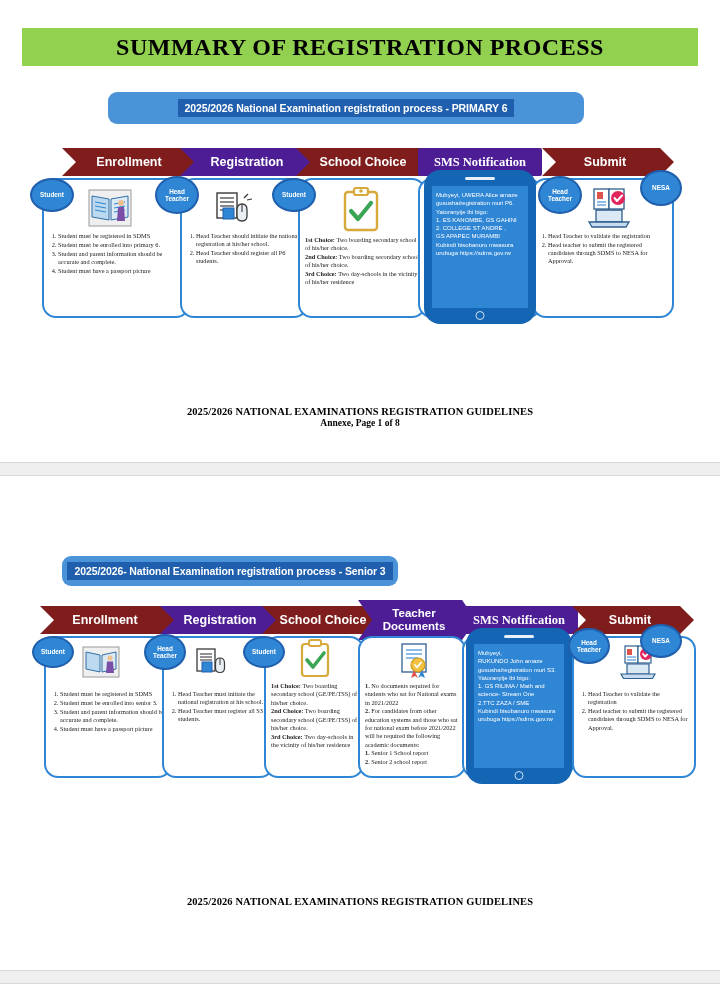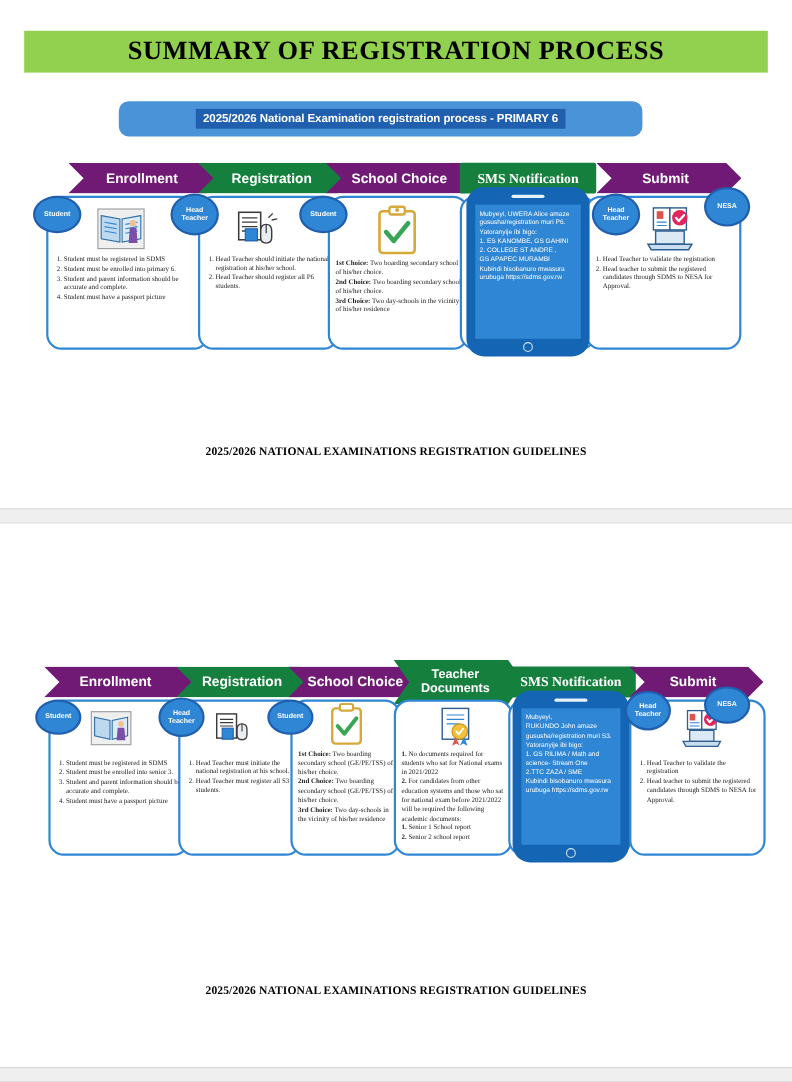--- a/index.html
+++ b/index.html
@@ -66,22 +66,22 @@
     display:flex; align-items:center; justify-content:center;
     color:#ffffff;
     font-family:"Liberation Sans", sans-serif;
     font-weight:bold;
     font-size:12.5px;
     text-align:center;
     line-height:1.04;
     padding-left:6px; padding-right:12px;
     white-space:nowrap;
   }
-  .chev.light  { background:#701a75; clip-path:polygon(0 0, calc(100% - 14px) 0, 100% 50%, calc(100% - 14px) 100%, 0 100%, 14px 50%); }
-  .chev.dark   { background:#15803d; clip-path:polygon(0 0, calc(100% - 14px) 0, 100% 50%, calc(100% - 14px) 100%, 0 100%, 14px 50%); }
+  .chev.light  { background:#7f1d1d; clip-path:polygon(0 0, calc(100% - 14px) 0, 100% 50%, calc(100% - 14px) 100%, 0 100%, 14px 50%); }
+  .chev.dark   { background:#4c1d95; clip-path:polygon(0 0, calc(100% - 14px) 0, 100% 50%, calc(100% - 14px) 100%, 0 100%, 14px 50%); }
   .chev.first  { clip-path:polygon(0 0, calc(100% - 14px) 0, 100% 50%, calc(100% - 14px) 100%, 0 100%, 14px 50%); }
   .chev.flat   { clip-path:none; border-radius:2px; padding-left:8px; padding-right:8px;font-family:Liberation Serif, serif; }
   .chev.two-line { white-space:normal; font-size:11.5px; line-height:1.15; }
 
   
   .card {
     position:absolute;
     background:#ffffff;
     border:2.5px solid #2f86d4;
     border-radius:14px;
@@ -313,27 +313,31 @@
       <rect x="25" y="3" width="15" height="20" fill="#ffffff" stroke="#2f5f8f" stroke-width="1.3"></rect>
       <circle cx="34" cy="12" r="7" fill="#e0265c"></circle>
       <path d="M30.5 12 l2.5 3 l5 -5.5" fill="none" stroke="#ffffff" stroke-width="2" stroke-linecap="round" stroke-linejoin="round"></path>
       <path d="M12 24 h26 v12 h-26 z" fill="#dbe9f5" stroke="#2f5f8f" stroke-width="1.3"></path>
       <path d="M5 36 h40 l-3 5 h-34 z" fill="#c7dcee" stroke="#2f5f8f" stroke-width="1.3"></path>
     </svg>
   </div>
 
   <div class="footer" style="top:406px;">
     <div class="l1">2025/2026 NATIONAL EXAMINATIONS REGISTRATION GUIDELINES</div>
+    <div class="l2">Annexe, Page 1 of 8</div>
   </div>
 </div>
 
 <div class="page-sep"></div>
 
 <div class="page" style="height:494px;">
 
+  <div class="pill" style="left:62px; top:580px; margin-top:-500px; width:336px; height:30px;">
+    <span class="pill-inner">2025/2026- National Examination registration process - Senior 3</span>
+  </div>
 
   <div class="chev-row" style="left:0; top:130px; width:720px;">
     <div class="chev light first" style="left:40px; width:136px;">
       <span>Enrollment</span>
     </div>
     <div class="chev dark" style="left:160px; width:126px;">
       <span>Registration</span>
     </div>
     <div class="chev light" style="left:262px; width:128px;">
       <span>School Choice</span>

